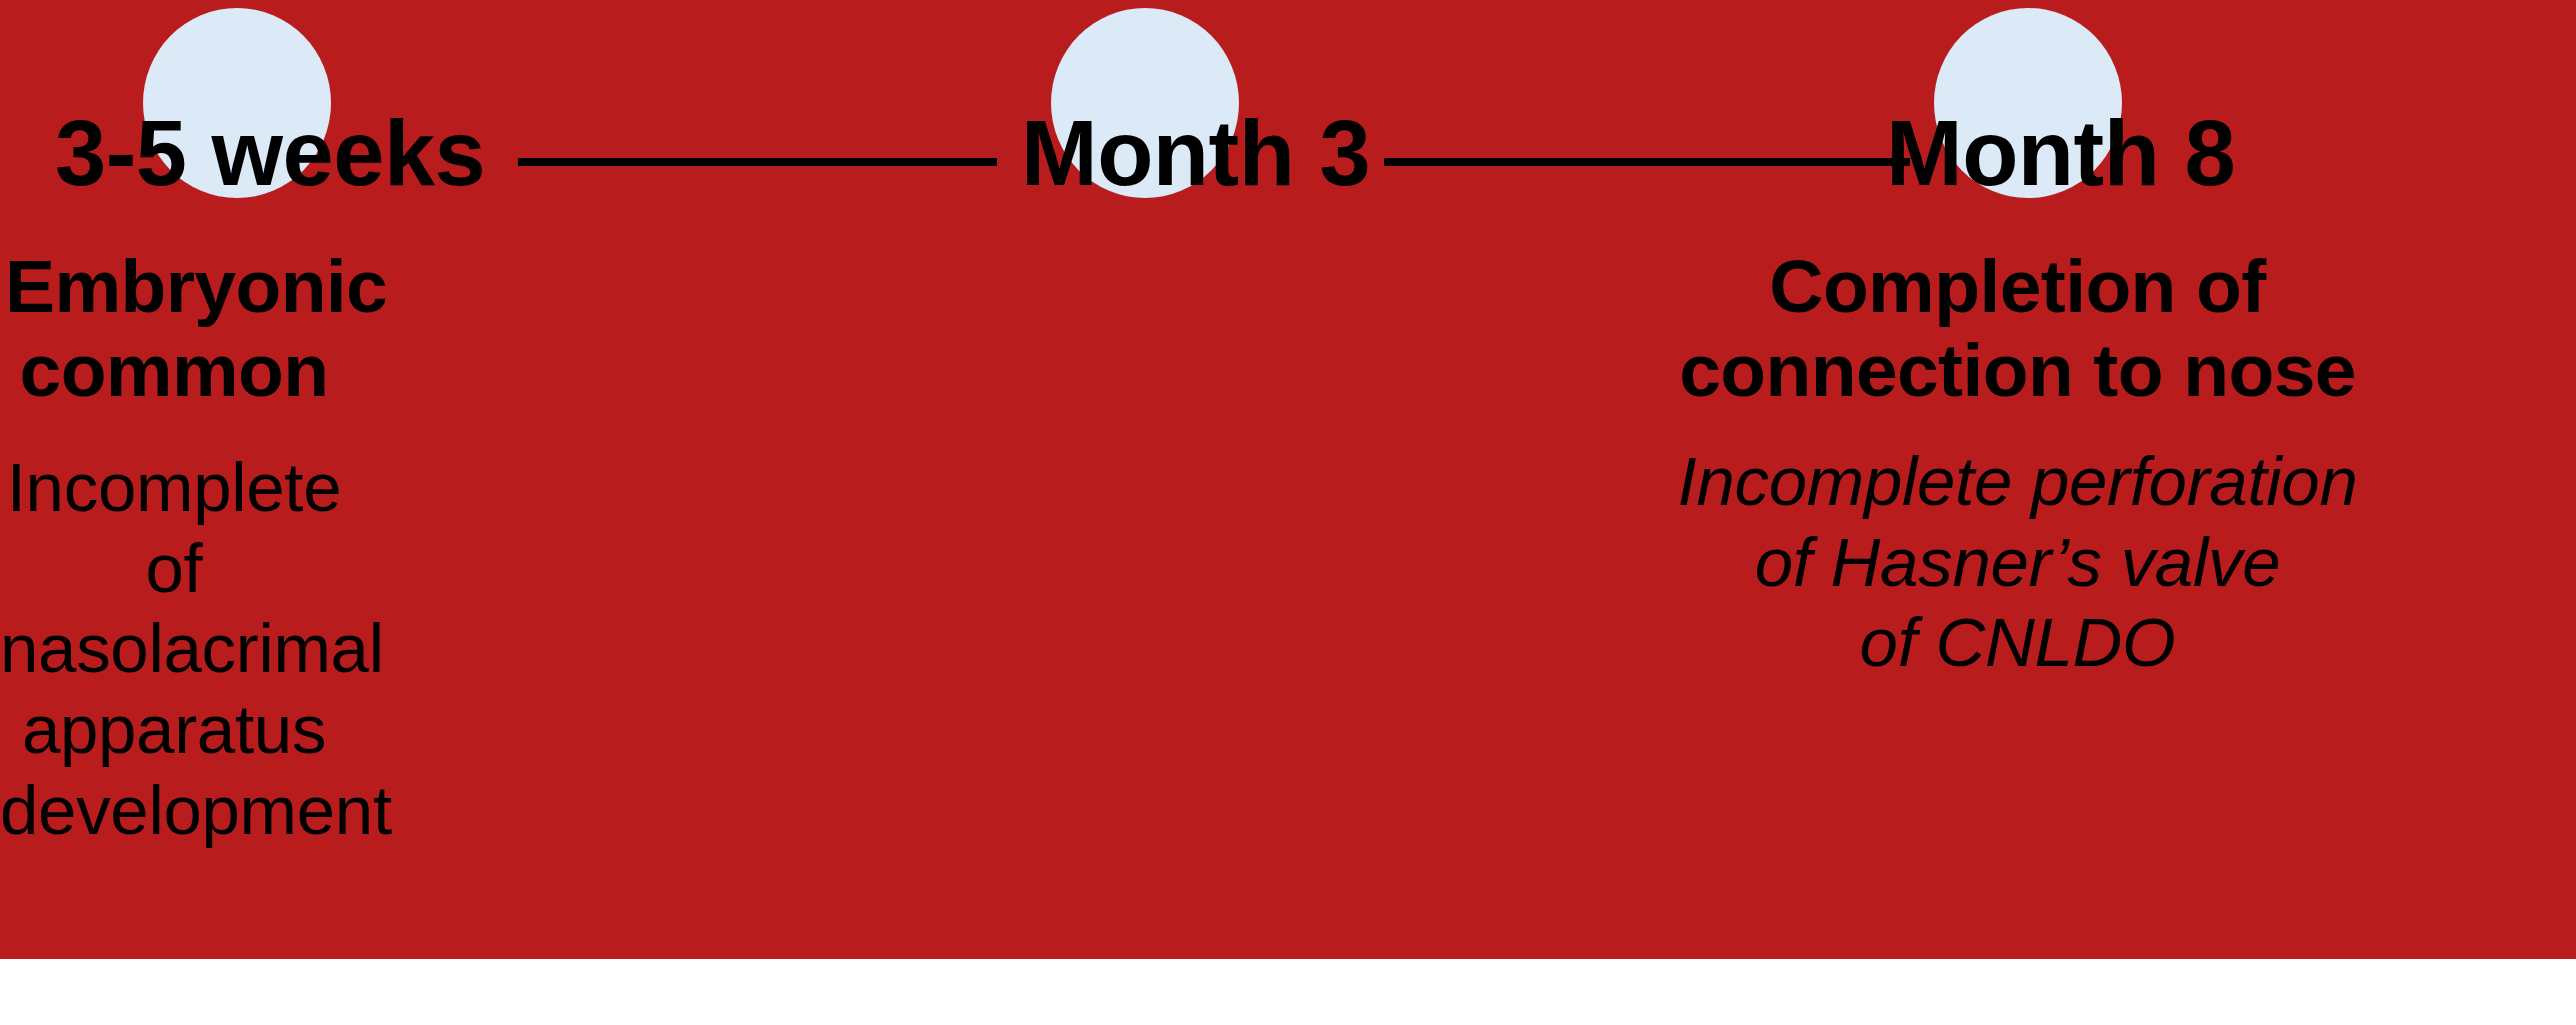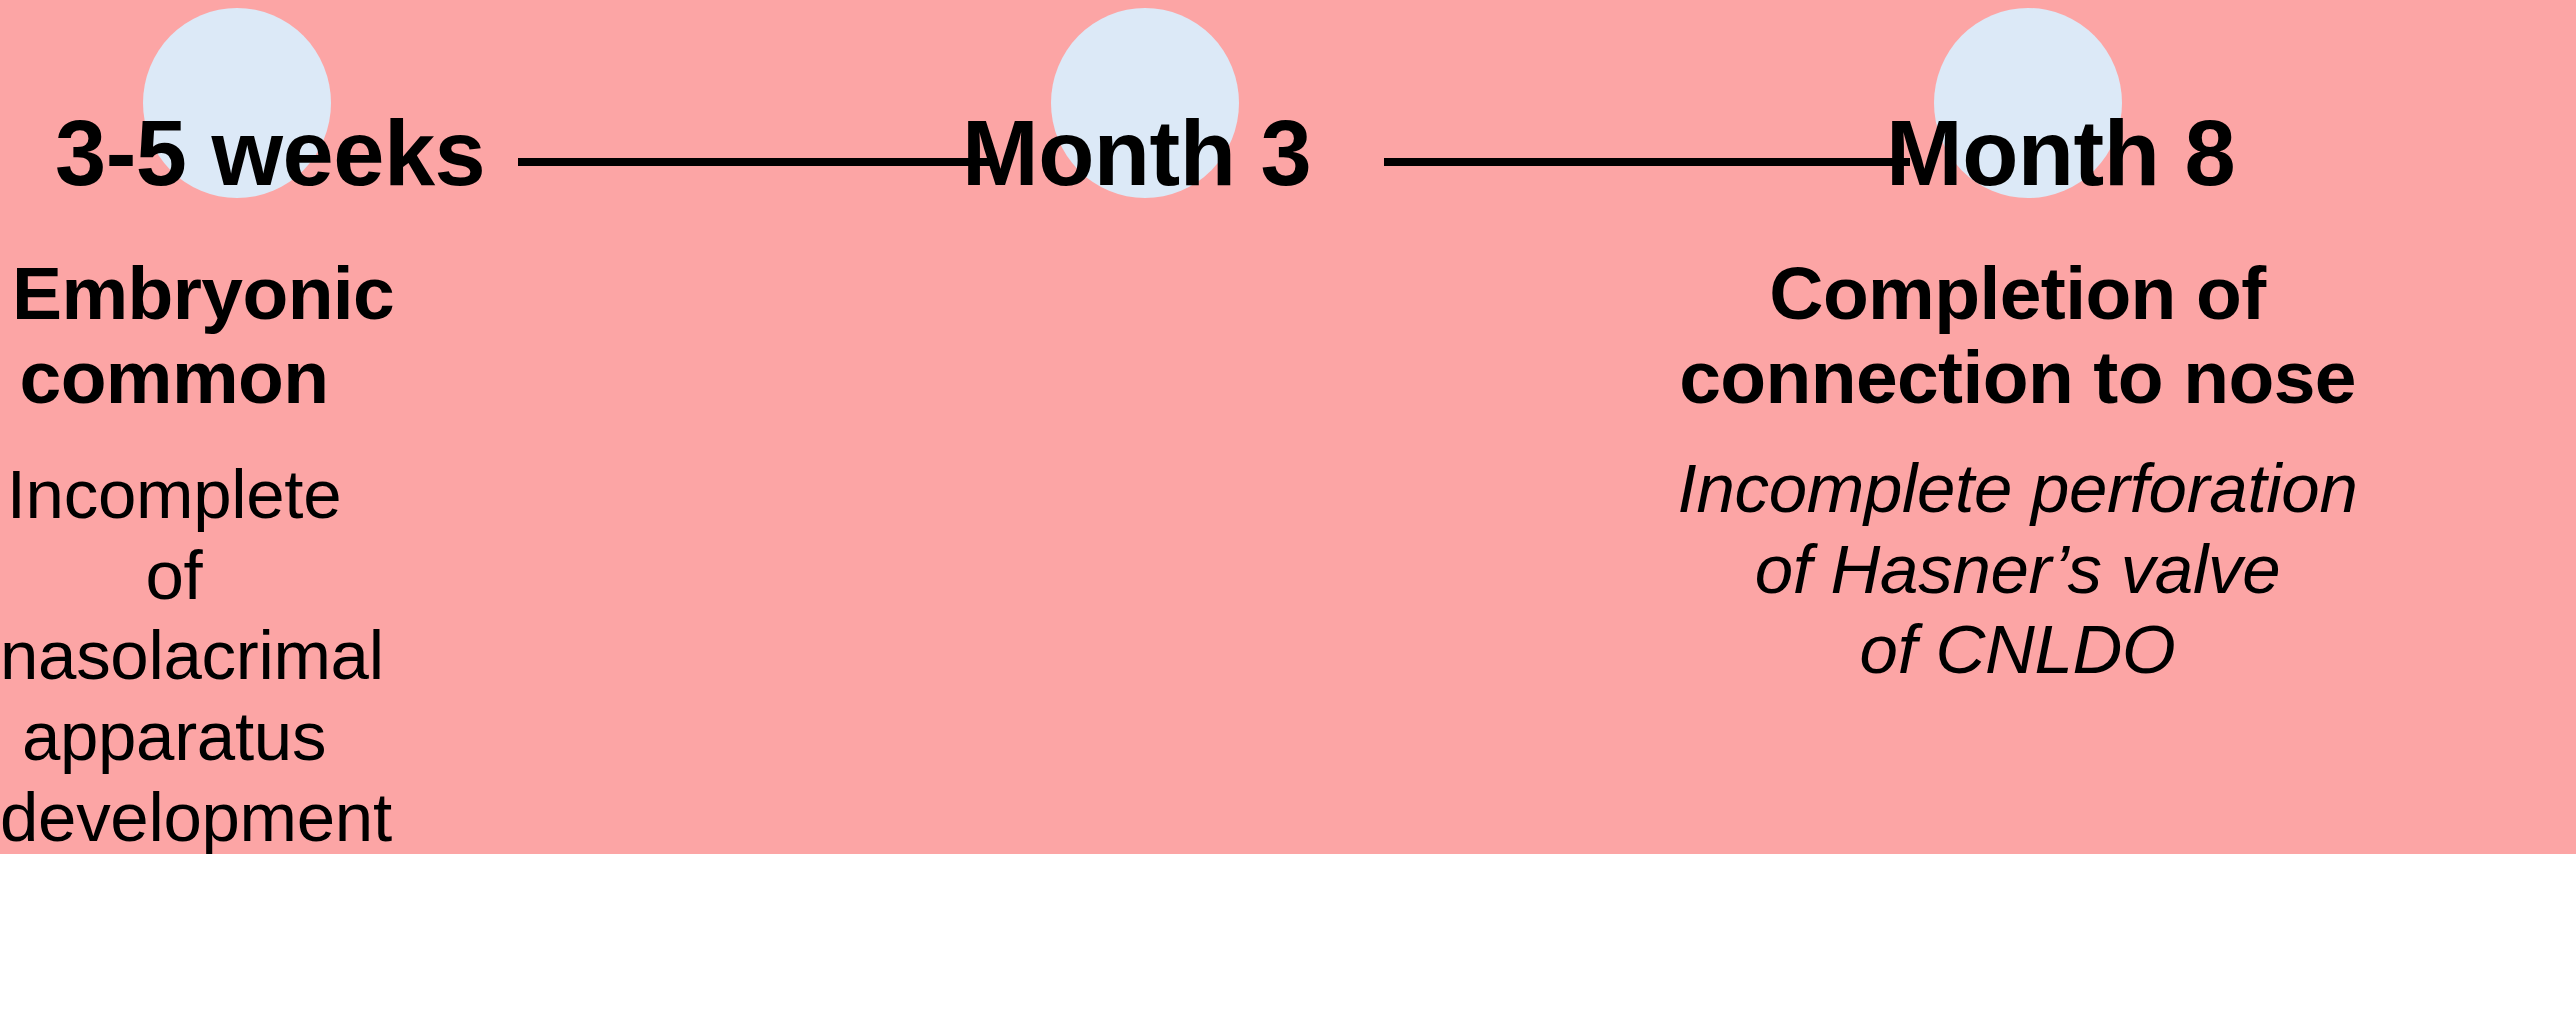--- a/index.html
+++ b/index.html
@@ -10,22 +10,22 @@
   }
   body {
     font-family: "Liberation Sans", "DejaVu Sans", sans-serif;
     color: #000000;
     -webkit-font-smoothing: antialiased;
   }
 
   #timeline-figure {
     position: relative;
     width: 2576px;
-    height: 854px;
-    background: #fca5a5;
+    height: 959px;
+    background: #b91c1c;
     overflow: hidden;
   }
 
   
   .milestone-blob {
     position: absolute;
     background: #dce9f7;
     border-radius: 50%;
     z-index: 0;
   }
@@ -49,39 +49,39 @@
     z-index: 2;
     font-weight: bold;
     font-size: 92px;
     line-height: 1;
     letter-spacing: -0.5px;
     white-space: nowrap;
     color: #000000;
     top: 107px;
   }
   #milestone-label-1 { left: 55px; }
-  #milestone-label-2 { left: 962px; }
+  #milestone-label-2 { left: 1021px; }
   #milestone-label-3 { left: 1886px; }
 
   
   .stage-column {
     position: absolute;
     top: 239px;
     text-align: center;
   }
   #stage-column-1 { left: 0px;    width: 348px; }
   #stage-column-2 { left: 869px;  width: 752px; }
   #stage-column-3 { left: 1592px; width: 851px; }
 
   .stage-heading {
     font-weight: bold;
     font-size: 75px;
     line-height: 1.12;
     letter-spacing: -0.6px;
-    margin: 12px;
+    margin: 5px;
     color: #000000;
   }
 
   .stage-body {
     font-weight: normal;
     font-size: 69px;
     line-height: 1.17;
     letter-spacing: -0.3px;
     margin: 0;
     color: #000000;

